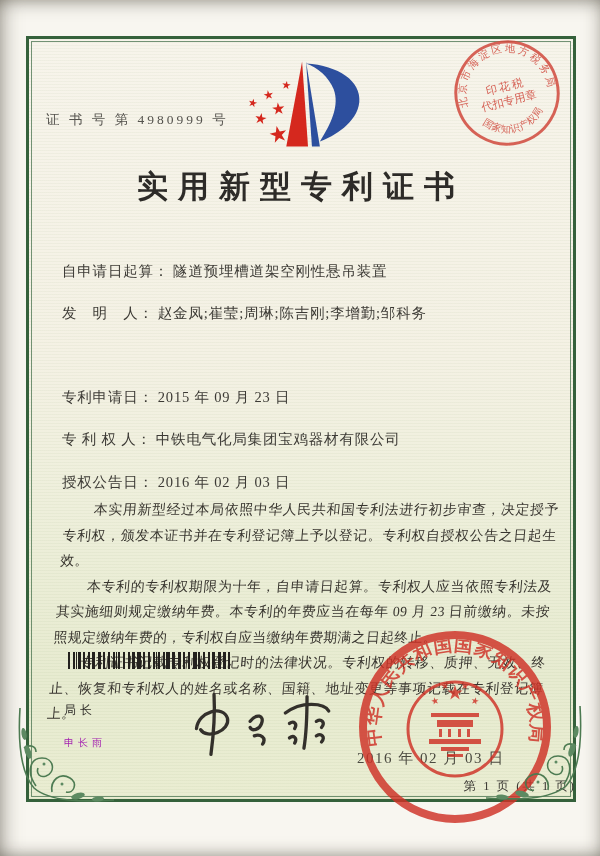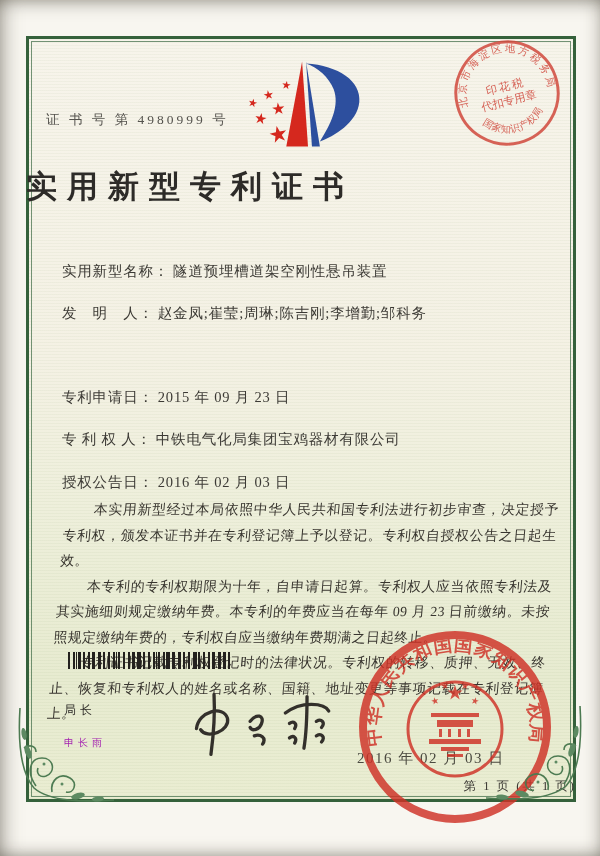--- a/index.html
+++ b/index.html
@@ -21,21 +21,21 @@
     position:absolute;left:26px;top:36px;right:24px;bottom:54px;
     border:3px solid #35613b;
     background:
       repeating-linear-gradient(0deg, rgba(110,140,80,.055) 0 1px, rgba(0,0,0,0) 1px 3px),
       linear-gradient(180deg,#f7f4eb 0%,#f4f1e4 42%,#eeefdb 62%,#e7ebd0 84%,#eaedd2 100%);
   }
   .frame-inner{position:absolute;inset:2px;border:1px solid rgba(70,112,76,.75);}
   .cert-no{position:absolute;left:46px;top:82px;font-size:13.5px;letter-spacing:3px;color:#55534e;z-index:3;margin-top:29px;}
   .logo{position:absolute;left:235px;top:56px;width:148px;height:102px;z-index:2;}
   .title{
-    position:absolute;left:26px;top:166px;width:550px;margin:0;
+    position:absolute;left:26px;top:166px;width:550px;margin:0;text-align:center;
     font-size:31px;font-weight:700;letter-spacing:10px;color:#2d2b28;z-index:3;
   }
   .frow{position:absolute;left:62px;font-size:14.5px;color:#3c3a35;letter-spacing:.8px;white-space:nowrap;z-index:3;}
   .frow .flabel{margin-right:4px;}
   .r0{top:262px}.r1{top:304px}.r2{top:346px}.r3{top:388px}.r4{top:430px}.r5{top:473px}
   .body-text{
     position:absolute;left:56px;top:497px;width:494px;z-index:3;
     transform:skewX(-5deg);transform-origin:center;
   }
   .body-text p{
@@ -85,21 +85,21 @@
       <use href="#star5" transform="translate(44,52) scale(6.5) rotate(-6)"></use>
       <use href="#star5" transform="translate(18,46) scale(4.5) rotate(14)"></use>
       <use href="#star5" transform="translate(34,38) scale(5) rotate(-10)"></use>
       <use href="#star5" transform="translate(52,28) scale(4.5) rotate(8)"></use>
     </g>
   </svg>
 
   <h1 class="title">实用新型专利证书</h1>
 
   <div class="frow r0">
-    <span class="flabel">实用新型名称：</span><span class="fvalue">隧道预埋槽道架空刚性悬吊装置</span>
+    <span class="flabel">自申请日起算：</span><span class="fvalue">隧道预埋槽道架空刚性悬吊装置</span>
   </div>
   <div class="frow r1">
     <span class="flabel">发　明　人：</span><span class="fvalue">赵金凤;崔莹;周琳;陈吉刚;李增勤;邹科务</span>
   </div>
   <div class="frow r3">
     <span class="flabel">专利申请日：</span><span class="fvalue">2015 年 09 月 23 日</span>
   </div>
   <div class="frow r4">
     <span class="flabel">专 利 权 人：</span><span class="fvalue">中铁电气化局集团宝鸡器材有限公司</span>
   </div>

